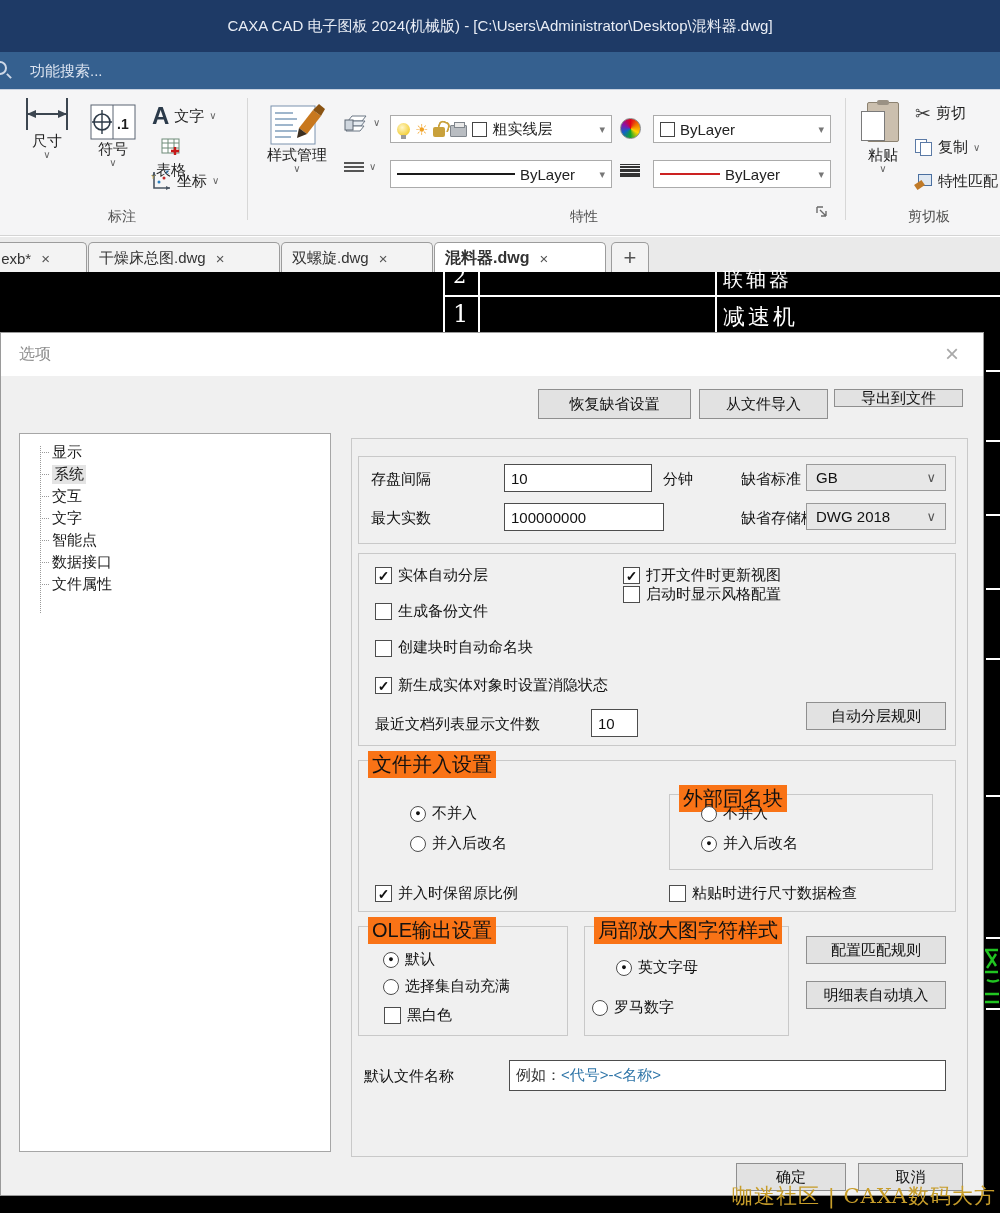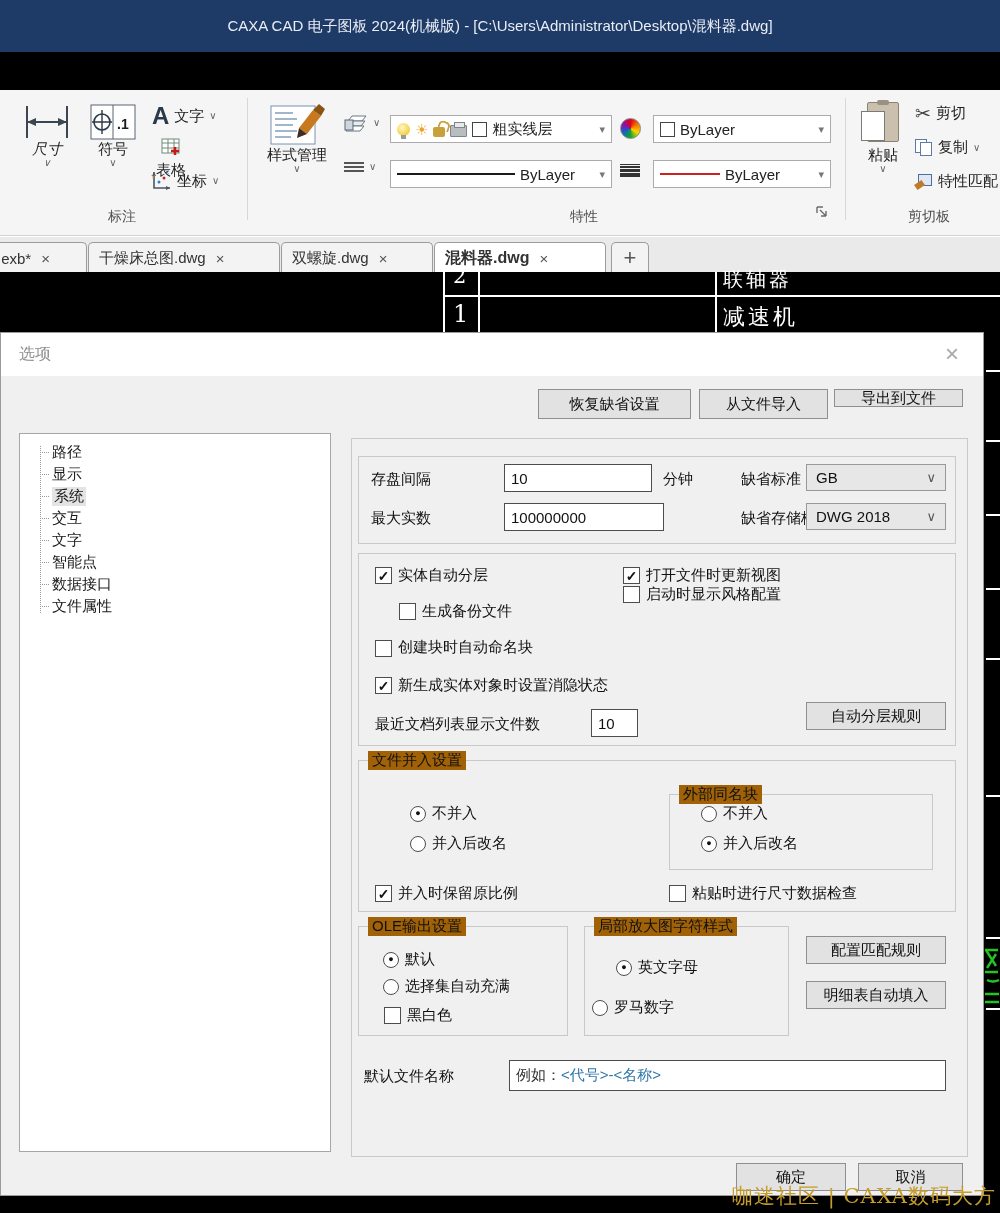--- a/index.html
+++ b/index.html
@@ -66,44 +66,48 @@
   .dlgtitle { position:absolute; left:0; top:0; width:100%; height:43px; background:#fff; }
   .dlgtitle .t { position:absolute; left:18px; top:11px; color:#8f8f8f; font-size:16px; }
   .dlgclose { position:absolute; right:16px; top:6px; width:30px; height:30px; color:#a9a9a9; font-size:24px; text-align:center; line-height:30px; }
   .pbtn { position:absolute; background:#e2e2e2; border:1px solid #8f8f8f; display:flex; align-items:center; justify-content:center; font-size:15px; color:#111; }
   .tree { position:absolute; left:18px; top:100px; width:312px; height:719px; background:#fff; border:1px solid #a6a6a6; padding-top:7px; }
   .titem { display:flex; align-items:center; height:22px; margin-left:20px; font-size:15px; color:#1a1a1a; }
   .titem .dash { width:9px; height:0; border-top:1px dotted #9a9a9a; margin-right:3px; }
   .titem .lbl.sel { background:#e4e4e4; padding:0 2px; }
   .treeline { position:absolute; left:20px; top:12px; height:167px; border-left:1px dotted #9a9a9a; }
   .gbox { position:absolute; border:1px solid #c9c9c9; }
-  .gbox .cap { position:absolute; top:-10px; left:9px; background:#a16207; padding:0 4px; font-size:15px; color:#111; }
+  .gbox .cap { position:absolute; top:-10px; left:9px; background:#f97316; padding:0 4px; font-size:20px; color:#111; }
   .flabel { position:absolute; font-size:15px; color:#111; }
   .tinput { position:absolute; background:#fff; border:1px solid #4d4d4d; font-size:15px; padding-left:6px; font-family:"Liberation Sans",sans-serif; color:#111; }
   .dcombo { position:absolute; height:27px; background:#e7e7e7; border:1px solid #999; display:flex; align-items:center; justify-content:space-between; padding:0 9px; font-size:15px; color:#111; }
   .dcombo .arr { color:#555; font-size:13px; }
   .cb { position:absolute; display:flex; align-items:center; gap:6px; font-size:15px; color:#111; }
   .cb .box { width:17px; height:17px; background:#fff; border:1px solid #4d4d4d; text-align:center; line-height:16px; font-size:14px; color:#111; font-weight:bold; }
   .rd { position:absolute; display:flex; align-items:center; gap:6px; font-size:15px; color:#111; }
   .rd .circ { width:16px; height:16px; border:1px solid #4d4d4d; border-radius:50%; background:#fff; display:flex; align-items:center; justify-content:center; font-size:9px; color:#111; line-height:9px; }
   .watermark { position:absolute; right:4px; top:1182px; z-index:50; color:#c79d2a; font-size:21px; font-family:"DejaVu Serif",serif; letter-spacing:1px; white-space:nowrap; }
 </style>
 </head>
 <body>
 
 <div id="app">
 
   <div class="abs titlebar">
     <span class="t">CAXA CAD 电子图板 2024(机械版) - [C:\Users\Administrator\Desktop\混料器.dwg]</span>
   </div>
 
+  <div class="abs searchrow">
+    <span class="mag"></span>
+    <span class="searchtxt">功能搜索...</span>
+  </div>
 
   <div class="abs ribbon">
 
-    <div class="bigbtn" style="left:16px; top:14px; width:62px;font-style:italic;">
+    <div class="bigbtn" style="left:16px; top:6px; width:62px;">
       <svg width="56" height="36" viewBox="0 0 56 36">
         <path d="M8 2v32M48 2v32" stroke="#3c4650" stroke-width="2" fill="none"></path>
         <path d="M8 18h40" stroke="#3c4650" stroke-width="2"></path>
         <path d="M8 18l9-4v8zM48 18l-9-4v8z" fill="#3c4650"></path>
       </svg>
       <span>尺寸</span>
       <span class="chev">∨</span>
     </div>
     <div class="bigbtn" style="left:84px; top:14px; width:58px;">
       <svg width="46" height="36" viewBox="0 0 46 36">
@@ -292,24 +296,20 @@
     </div>
 
     <div class="pbtn" style="left:537px; top:56px; width:153px; height:30px;">恢复缺省设置</div>
     <div class="pbtn" style="left:698px; top:56px; width:129px; height:30px;">从文件导入</div>
     <div class="pbtn" style="left:833px; top:56px; width:129px; height:18px;">导出到文件</div>
 
     <div class="tree">
       <span class="treeline"></span>
       <div class="titem">
           <i class="dash"></i>
-          <span class="lbl">路径</span>
-        </div>
-      <div class="titem">
-          <i class="dash"></i>
           <span class="lbl">显示</span>
         </div>
       <div class="titem">
           <i class="dash"></i>
           <span class="lbl sel">系统</span>
         </div>
       <div class="titem">
           <i class="dash"></i>
           <span class="lbl">交互</span>
         </div>
@@ -352,21 +352,21 @@
 
     <div class="gbox" style="left:357px; top:220px; width:598px; height:193px;"></div>
     <div class="cb" style="left:374px; top:233px;">
       <span class="box">✓</span>
         <span>实体自动分层</span>
       </div>
     <div class="cb" style="left:622px; top:233px;">
       <span class="box">✓</span>
         <span>打开文件时更新视图</span>
       </div>
-    <div class="cb" style="left:374px; top:269px;margin-left:24px;">
+    <div class="cb" style="left:374px; top:269px;">
       <span class="box"></span>
         <span>生成备份文件</span>
       </div>
     <div class="cb" style="left:622px; top:252px;">
       <span class="box"></span>
         <span>启动时显示风格配置</span>
       </div>
     <div class="cb" style="left:374px; top:305px;align-items:flex-end;">
       <span class="box"></span>
         <span>创建块时自动命名块</span>

